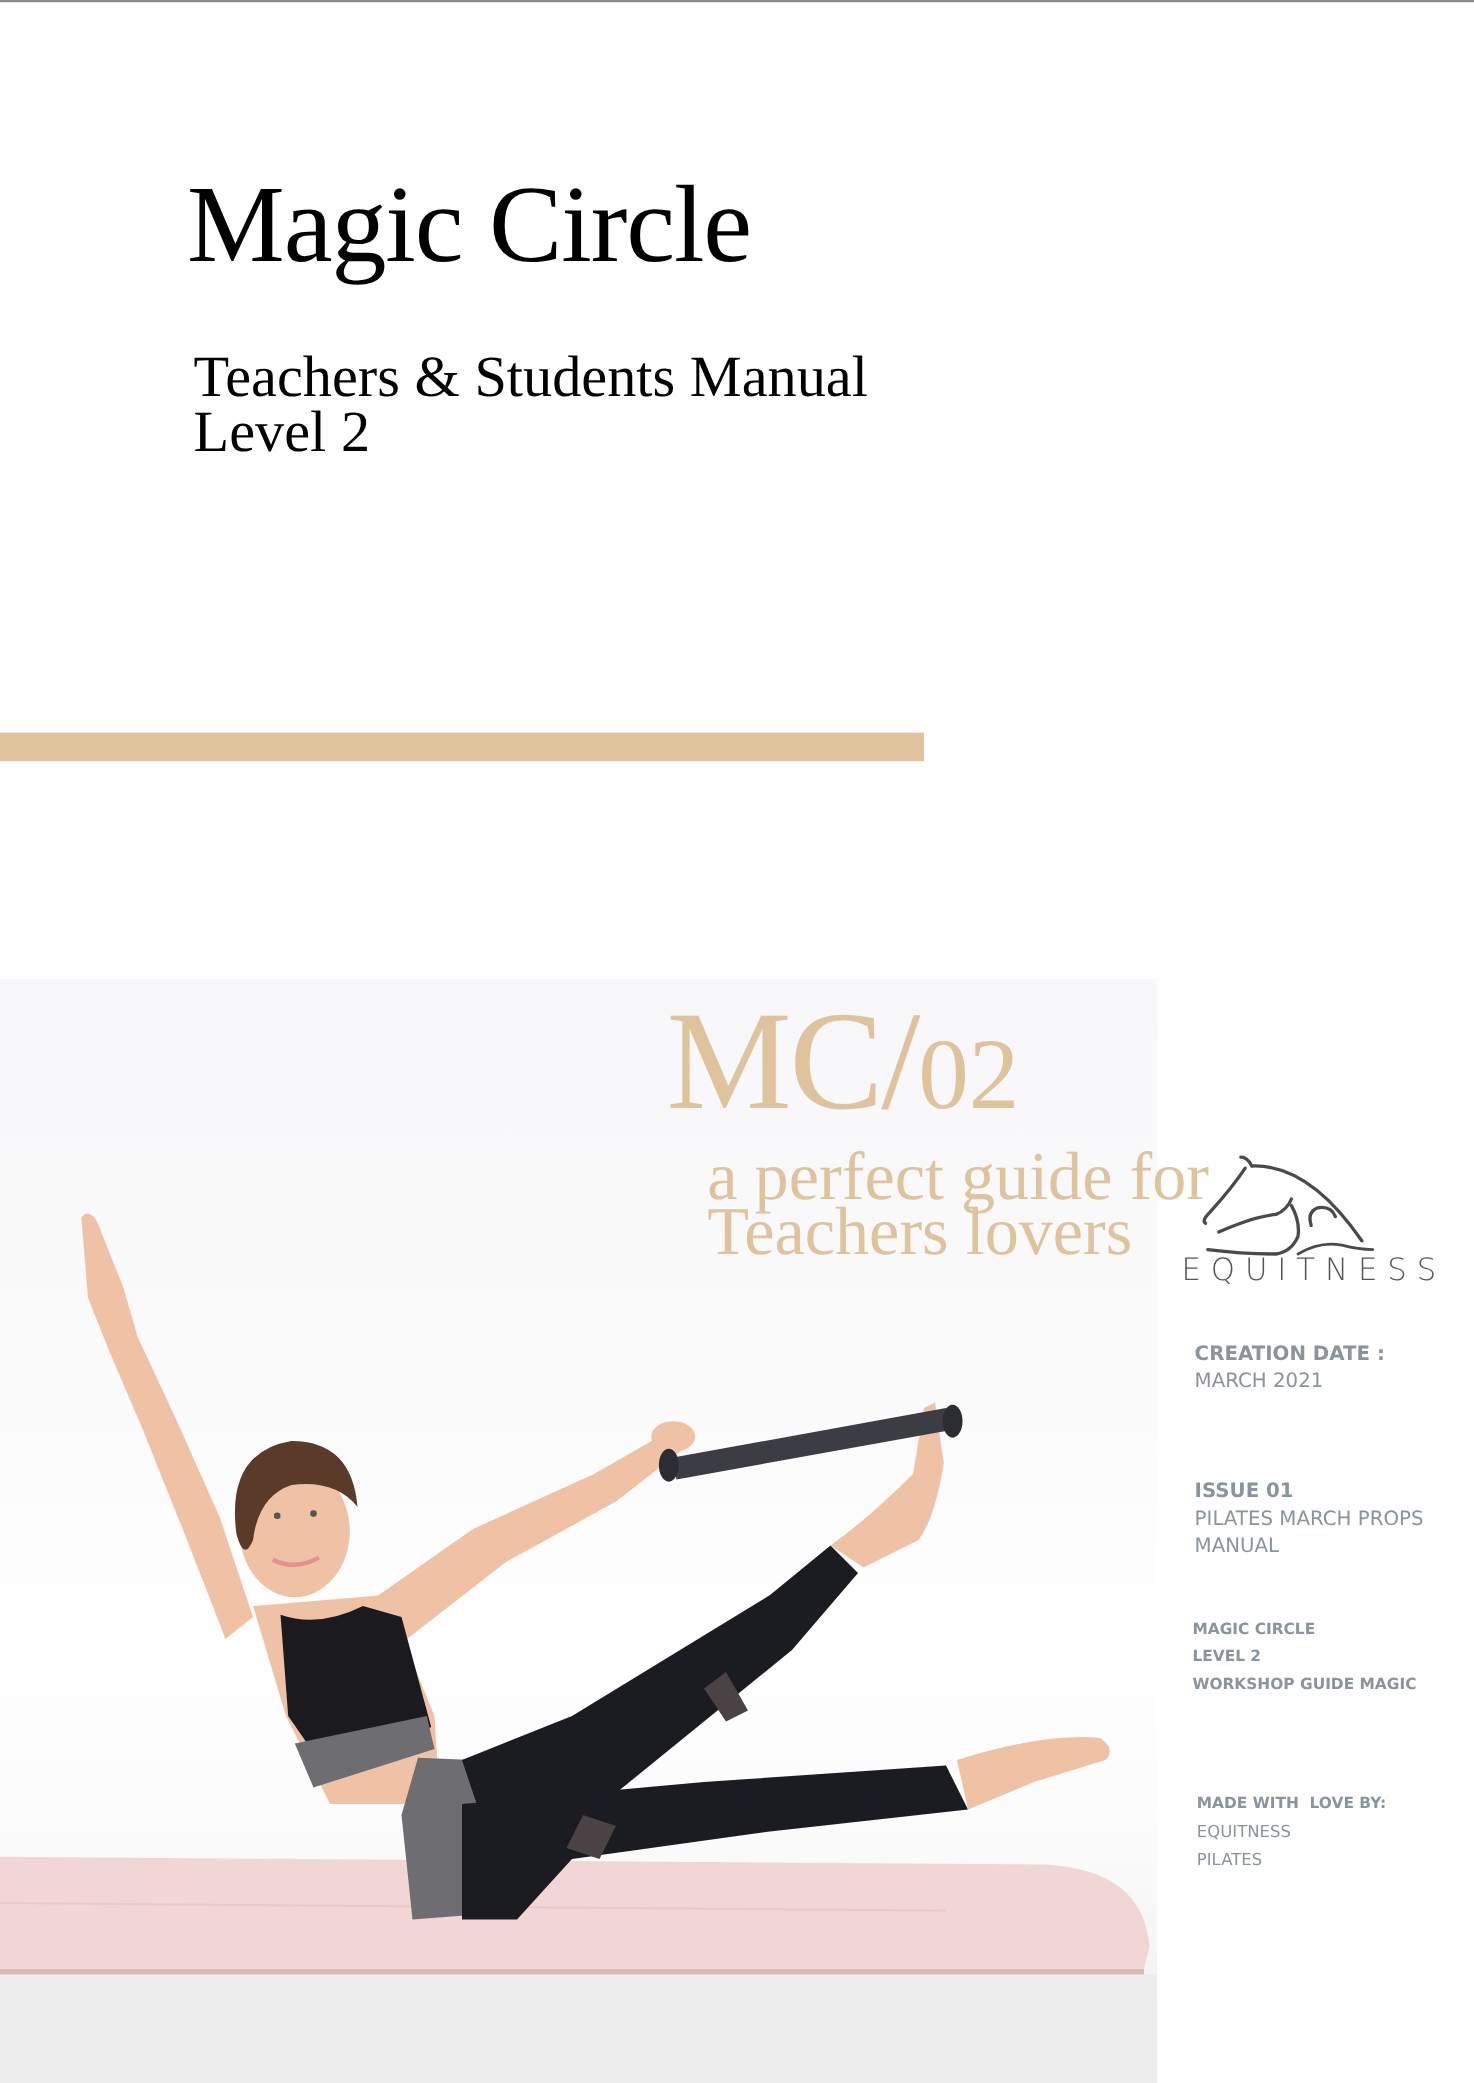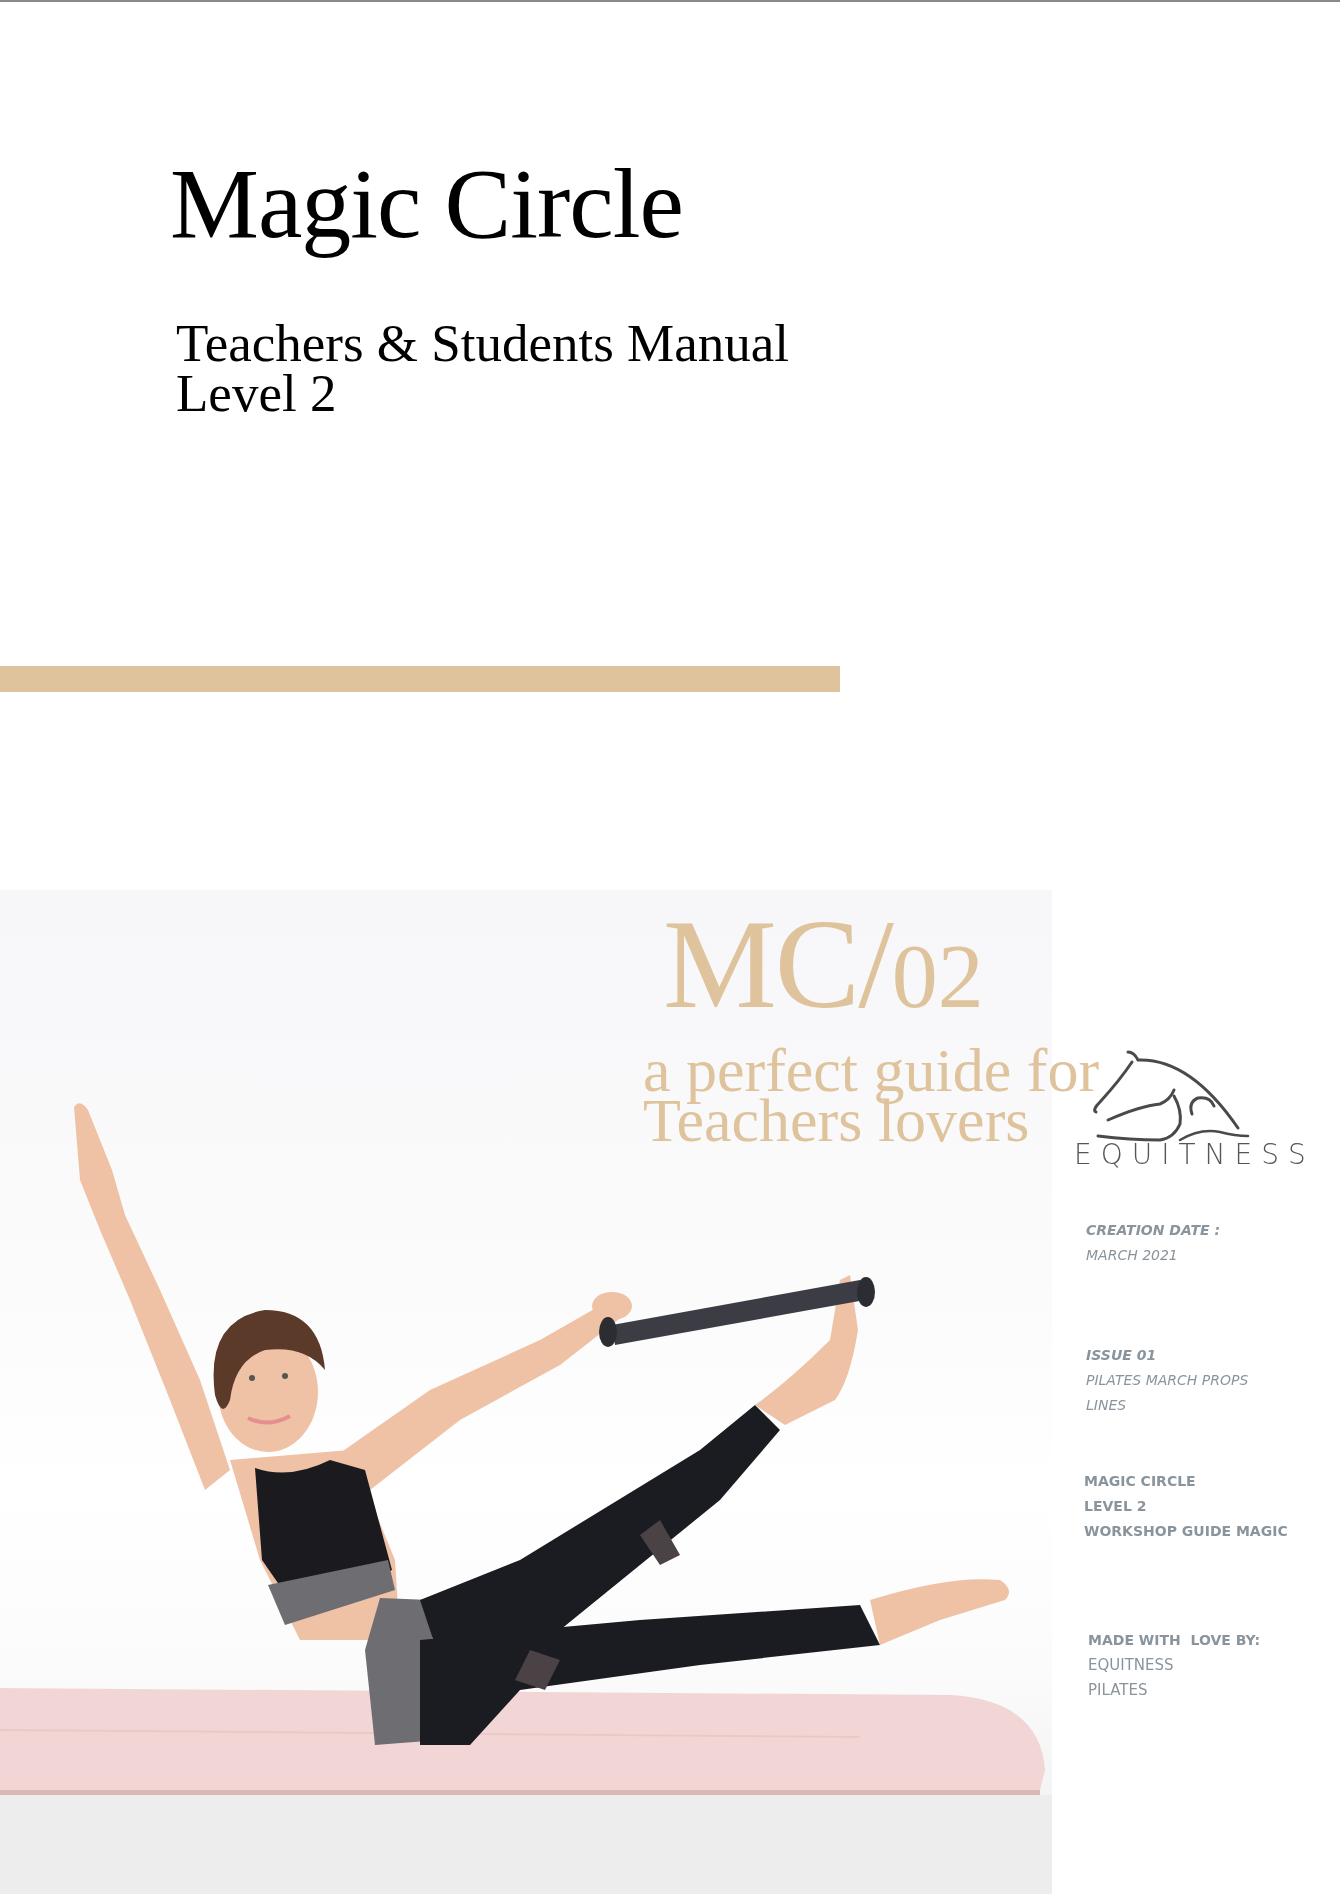--- a/index.html
+++ b/index.html
@@ -27,21 +27,21 @@
 
   
   .photo {
     position: absolute; left: 0; top: 890px; width: 1052px; height: 1004px;
     background: linear-gradient(180deg, #f7f7f9 0%, #fbfbfc 40%, #ffffff 60%, #fbfbfb 78%, #eeeeee 100%);
     overflow: hidden;
   }
   .photo svg { position: absolute; left: 0; top: 0; }
 
   .mc-code {
-    position: absolute; left: 663px; top: 899px; margin: 0;
+    position: absolute; left: 606px; top: 899px; margin: 0;
     font-family: "Liberation Serif", serif; font-weight: normal;
     color: #dfc39d; white-space: nowrap; line-height: 130px;
   }
   .mc-code .mc { font-size: 128px; letter-spacing: -2px; }
   .mc-code .num { font-size: 92px; }
   .tagline {
     position: absolute; left: 643px; top: 1045px; margin: 0;
     font-family: "Liberation Serif", serif; font-size: 62px; line-height: 50px;
     color: #dfc39d; white-space: nowrap;
   }
@@ -50,21 +50,21 @@
   
   .logo { position: absolute; left: 1070px; top: 1040px; width: 240px; height: 130px; }
   .logo-word {
     position: absolute; left: 1074px; top: 1138px; margin: 0;
     font-family: "DejaVu Sans", sans-serif; font-size: 28px; letter-spacing: 9px;
     color: #555; font-weight: 300; white-space: nowrap;
   }
   .meta { position: absolute; font-family: "DejaVu Sans", "Liberation Sans", sans-serif; color: #8a949c; white-space: nowrap; }
   .meta .b { font-weight: bold; display: block; }
   .meta .r { display: block; }
-  .meta-lg { font-size: 14px; line-height: 25px; font-style: italic; }
+  .meta-lg { font-size: 18px; line-height: 25px; }
   .meta-sm { font-size: 14px; line-height: 25px; }
   .meta-sm .r { font-size: 15px; }
   .meta-1 { left: 1086px; top: 1218px; }
   .meta-2 { left: 1086px; top: 1343px; }
   .meta-3 { left: 1084px; top: 1469px; }
   .meta-4 { left: 1088px; top: 1628px; }
 </style>
 </head>
 <body>
 
@@ -139,21 +139,21 @@
 <p class="logo-word">EQUITNESS</p>
 
 <div class="meta meta-lg meta-1">
   <span class="b">CREATION DATE :</span>
   <span class="r">MARCH 2021</span>
 </div>
 
 <div class="meta meta-lg meta-2">
   <span class="b">ISSUE 01</span>
   <span class="r">PILATES MARCH PROPS</span>
-  <span class="r">LINES</span>
+  <span class="r">MANUAL</span>
 </div>
 
 <div class="meta meta-sm meta-3">
   <span class="b">MAGIC CIRCLE</span>
   <span class="b">LEVEL 2</span>
   <span class="b">WORKSHOP GUIDE MAGIC</span>
 </div>
 
 <div class="meta meta-sm meta-4">
   <span class="b" style="white-space:pre">MADE WITH  LOVE BY:</span>

